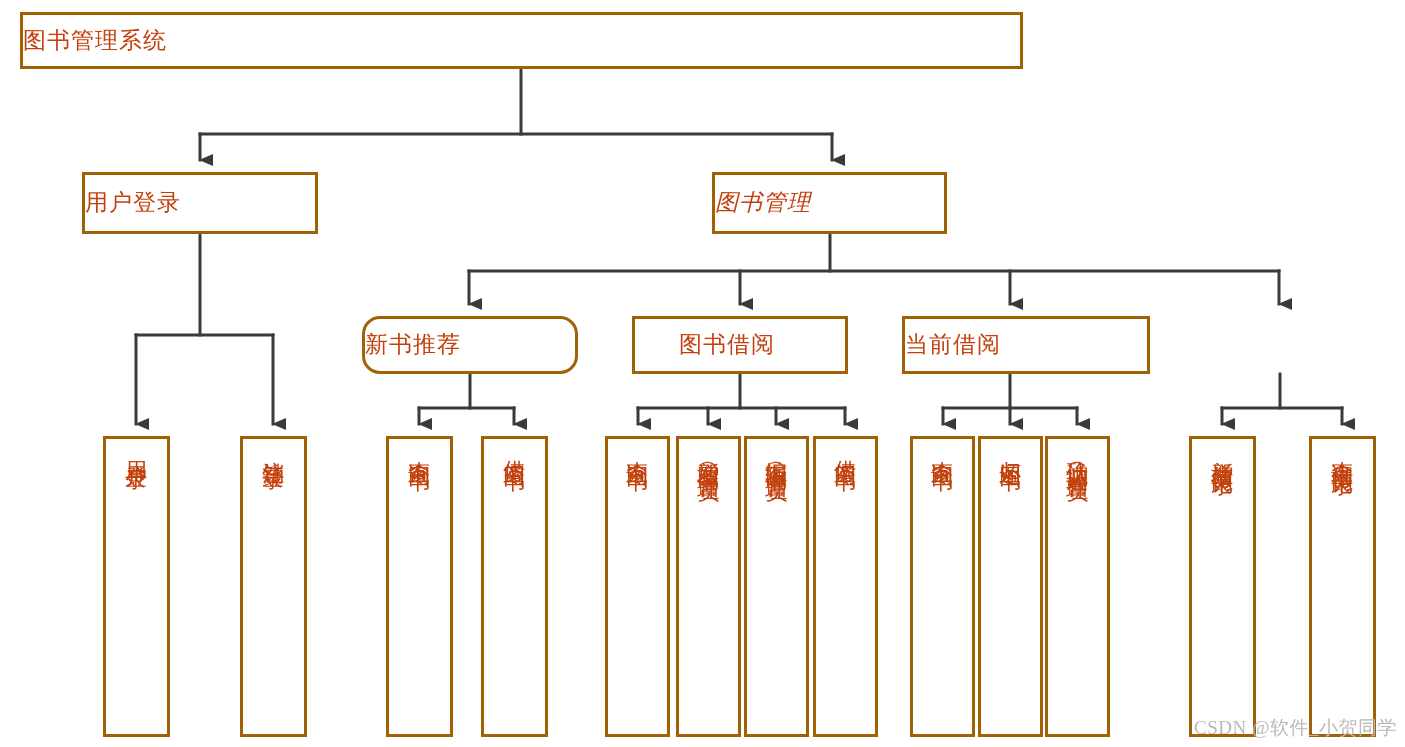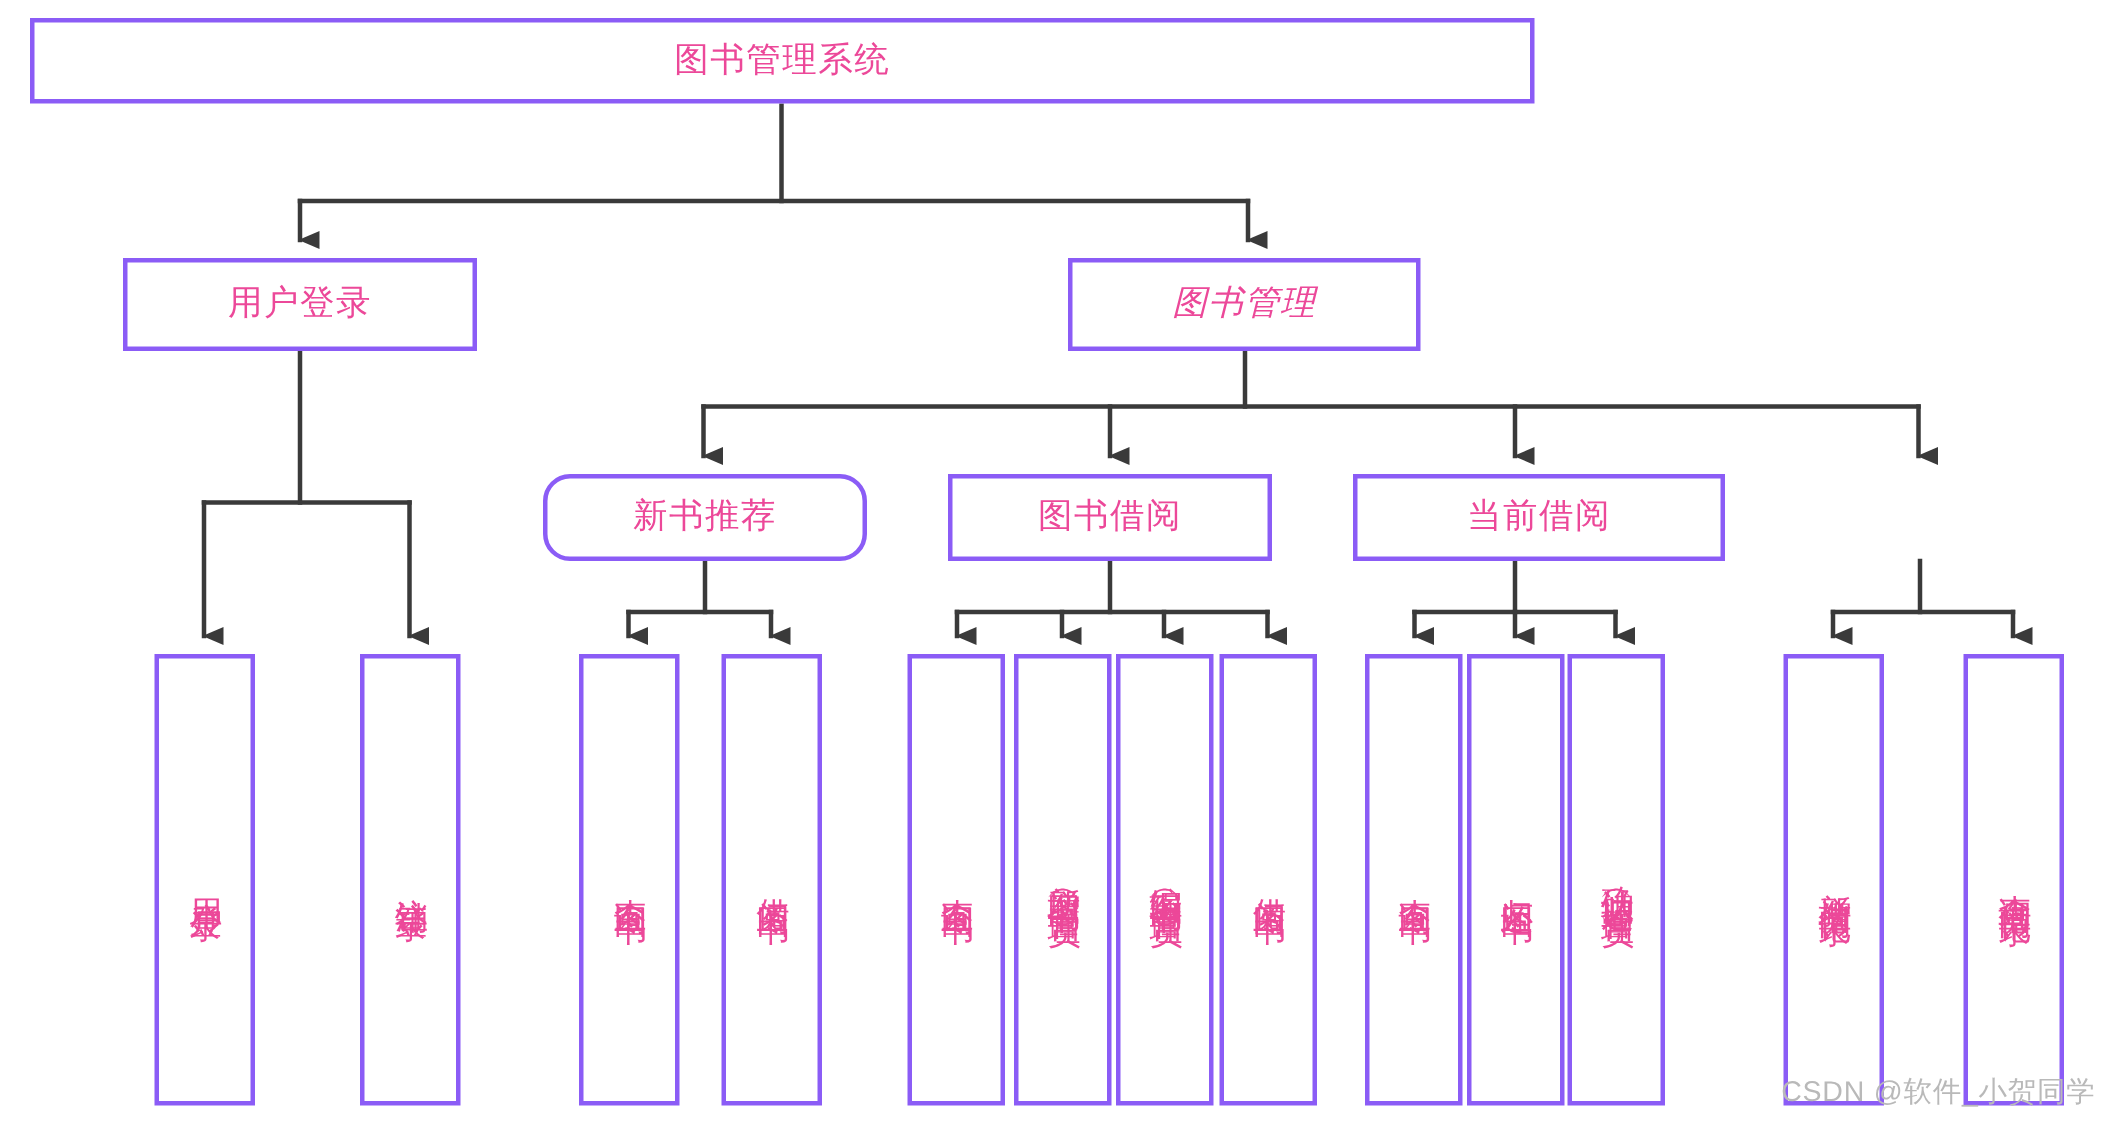--- a/index.html
+++ b/index.html
@@ -14,26 +14,25 @@
   #canvas {
     position: relative;
     width: 1405px;
     height: 747px;
     background: #ffffff;
     overflow: hidden;
   }
   .node {
     position: absolute;
     box-sizing: border-box;
-    border: 3px solid #8b5cf6;
+    border: 3px solid #a16207;
     background: #ffffff;
     display: flex;
     align-items: center;
-    justify-content: center;
-    color: #ec4899;
+    color: #c2410c;
   }
   .node.horiz {
     font-size: 23px;
     letter-spacing: 1px;
     line-height: 1.2;
   }
   .node.vert {
     writing-mode: vertical-rl;
     text-orientation: upright;
     font-size: 22px;
@@ -59,21 +58,21 @@
     pointer-events: none;
   }
   .watermark {
     position: absolute;
     right: 8px;
     bottom: 6px;
     font-size: 19px;
     color: #b9b9b9;
     letter-spacing: 0.5px;
     white-space: nowrap;
-    font-family: Liberation Sans, sans-serif;
+    font-family: Liberation Serif, serif;
   }
 </style>
 </head>
 <body>
 
 <div id="canvas">
 
   <svg class="links" viewBox="0 0 1405 747" xmlns="http://www.w3.org/2000/svg">
     <defs>
       <marker id="arrow" viewBox="0 0 12 14" refX="6" refY="13" markerWidth="12" markerHeight="14" orient="auto-start-reverse" markerUnits="userSpaceOnUse">
@@ -131,21 +130,21 @@
   <div class="node horiz" style="left:82px; top:172px; width:236px; height:62px;">
     <span>用户登录</span>
   </div>
   <div class="node horiz" style="left:712px; top:172px; width:235px; height:62px;font-style:italic;">
     <span>图书管理</span>
   </div>
 
   <div class="node horiz" style="left:362px; top:316px; width:216px; height:58px;border-radius:18px;">
     <span>新书推荐</span>
   </div>
-  <div class="node horiz" style="left:632px; top:316px; width:216px; height:58px;">
+  <div class="node horiz" style="left:632px; top:316px; width:216px; height:58px;padding-left:44px;">
     <span>图书借阅</span>
   </div>
   <div class="node horiz" style="left:902px; top:316px; width:248px; height:58px;">
     <span>当前借阅</span>
   </div>
 
   <div class="node vert" style="left:103px; top:436px; width:67px; height:301px;">
     <span class="vtext">用户登录</span>
   </div>
   <div class="node vert" style="left:240px; top:436px; width:67px; height:301px;">

